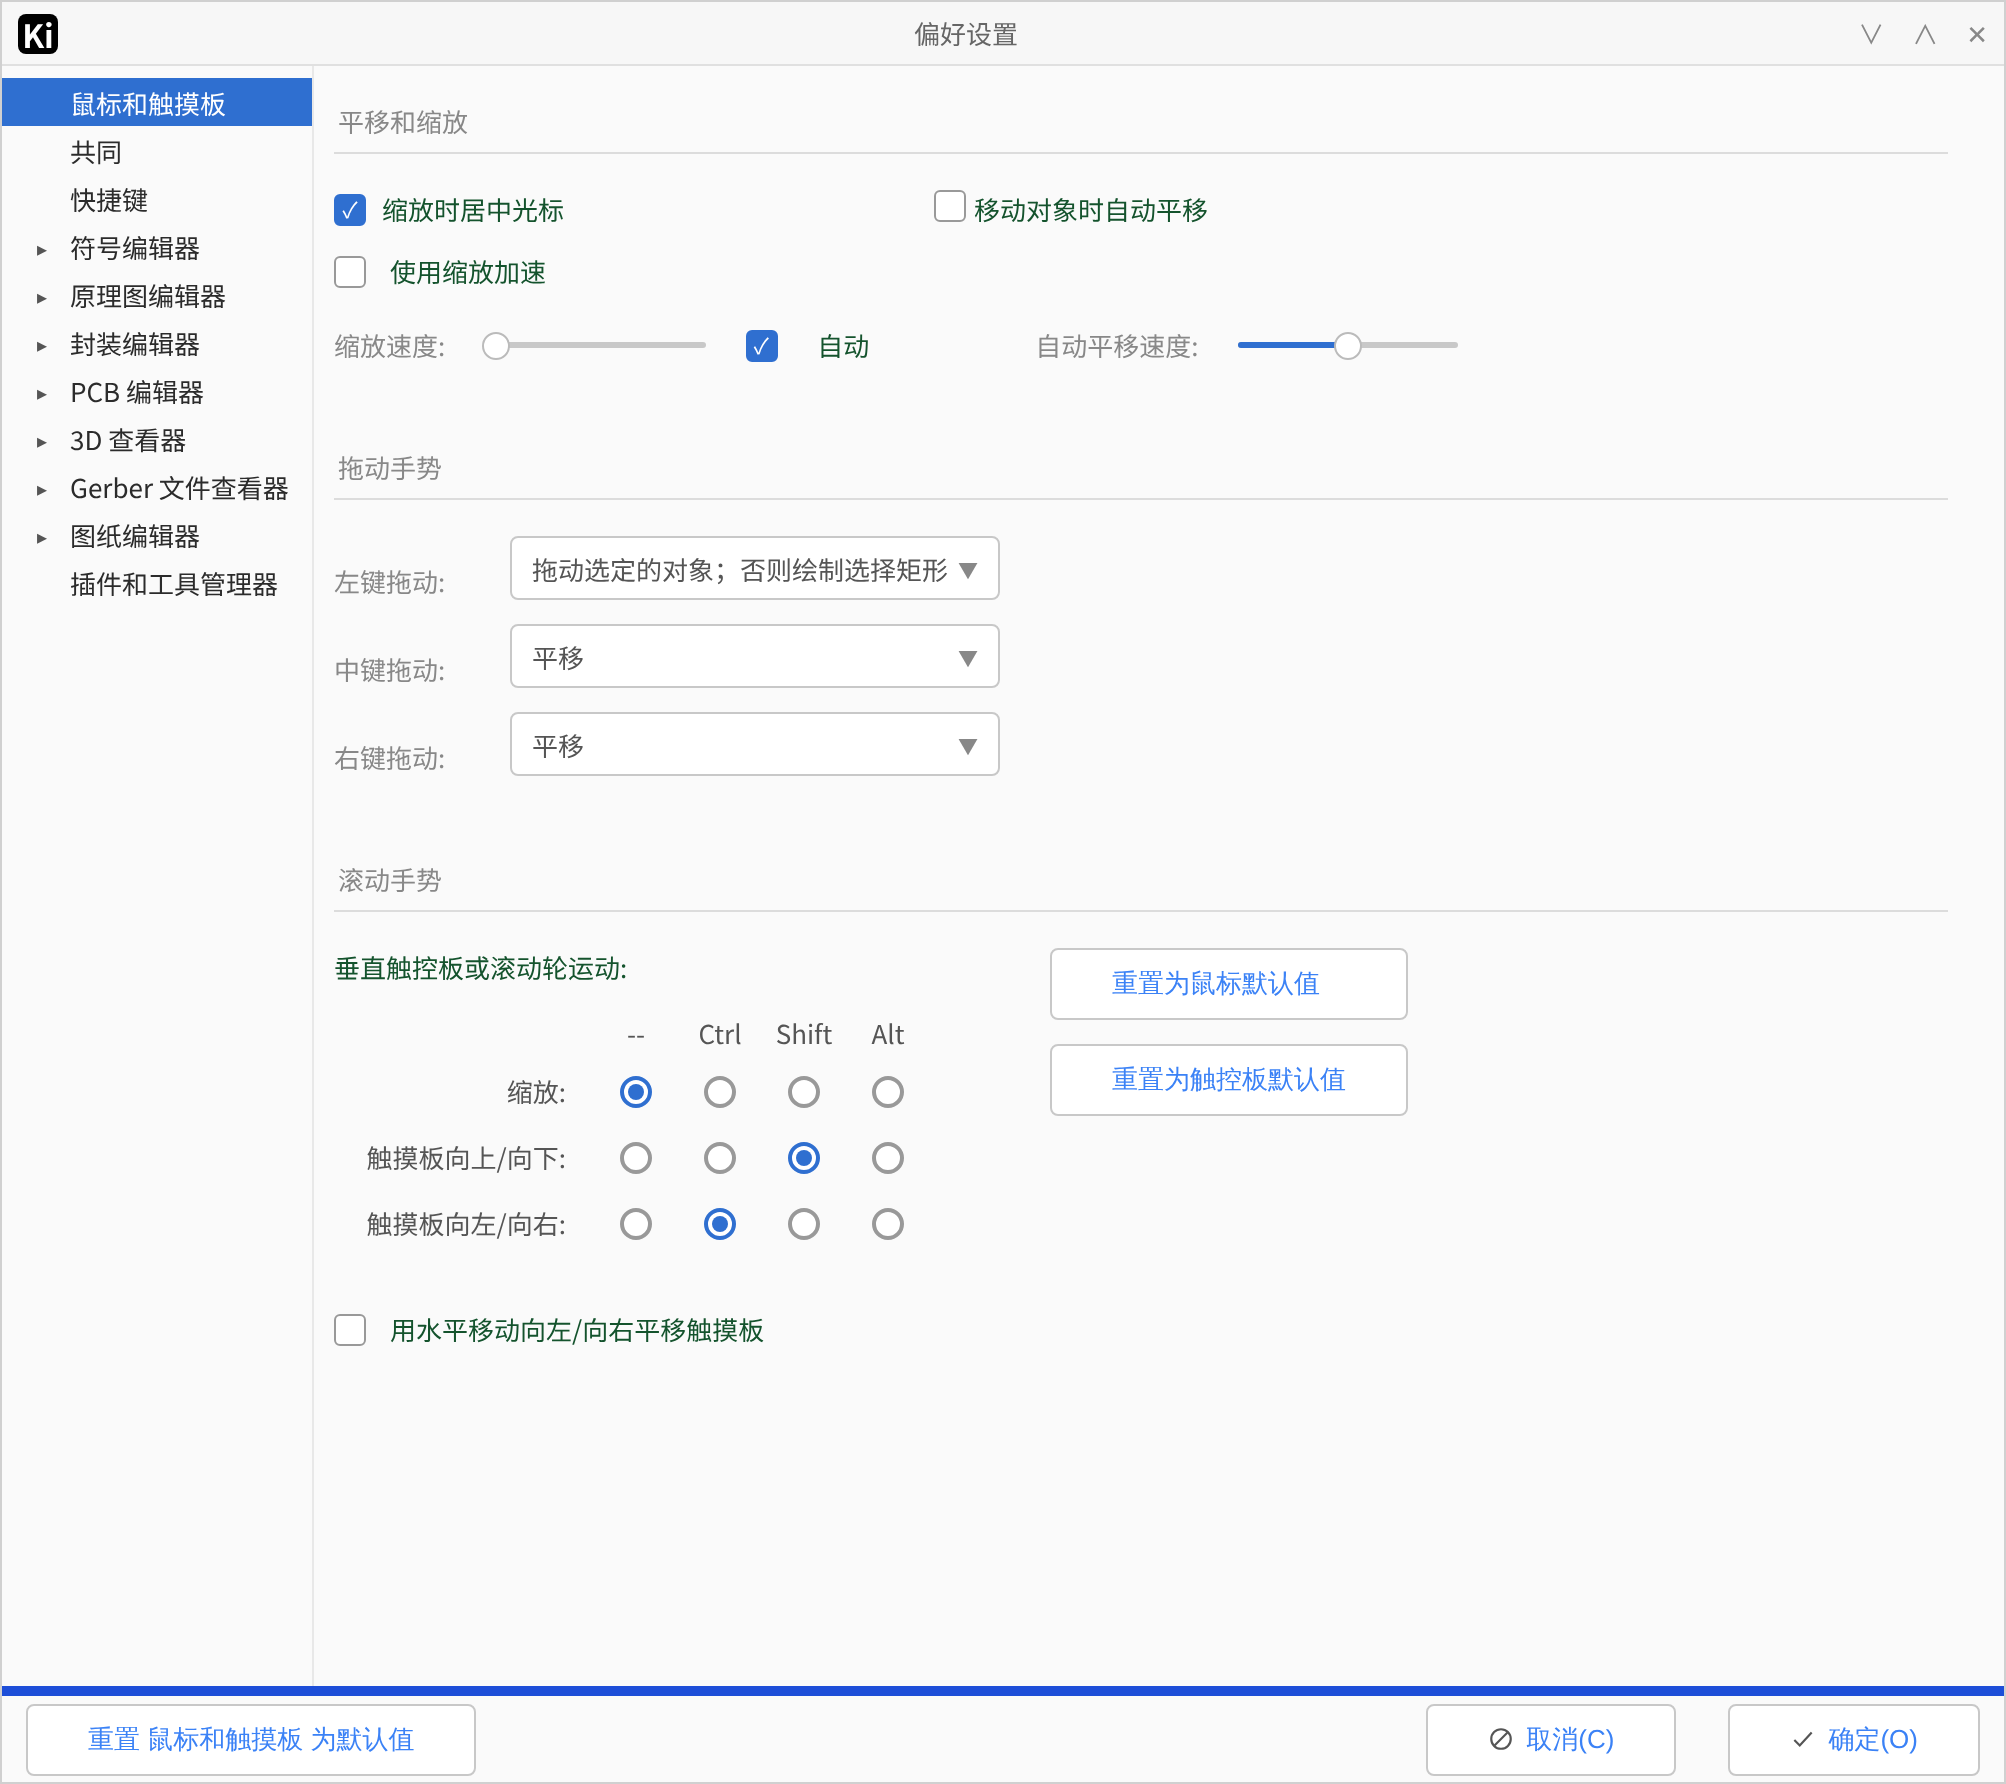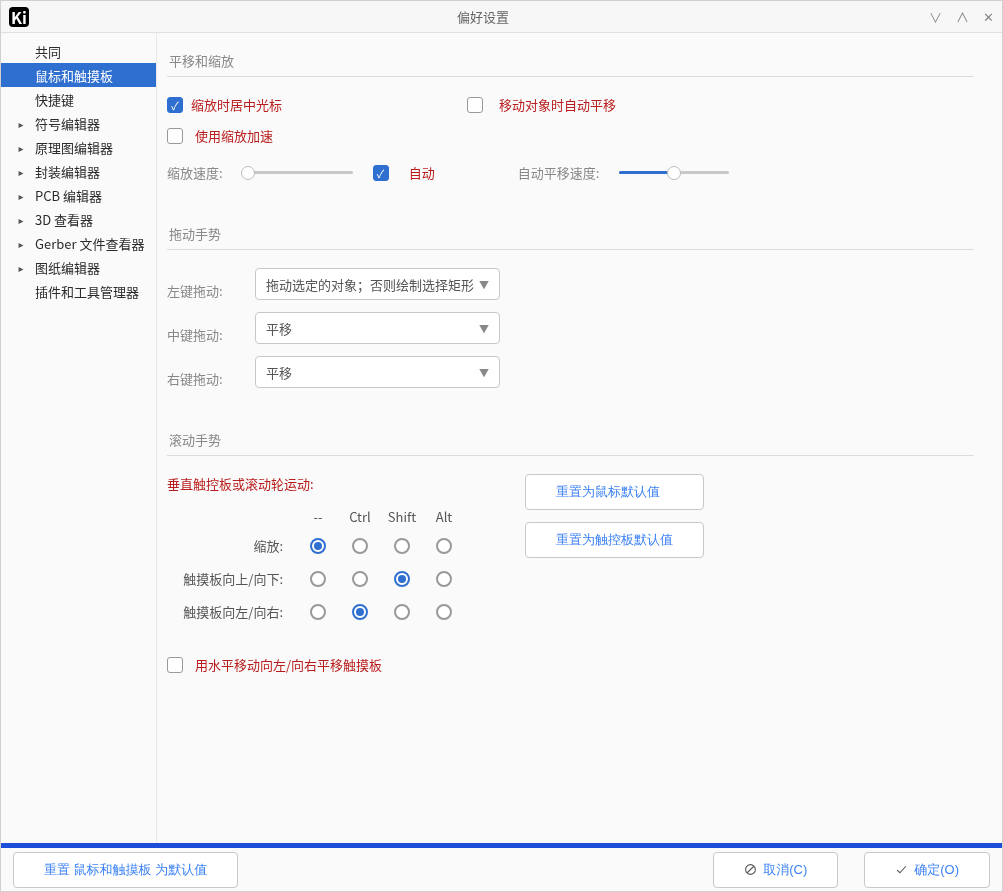--- a/index.html
+++ b/index.html
@@ -21,21 +21,21 @@
   .sidebar-item.selected { background: #2f6fd0; color: #fff; }
   .sidebar-item .label-wrap { padding: 2px 4px; }
   .sidebar-item.selected .label-wrap { background: #2f6fd0; }
   
   .content { flex: 1; padding: 18px 28px 10px 10px; overflow:auto; }
   .section-title { color: #888; margin-bottom: 4px; padding-left: 2px; }
   .section-sep { border: none; border-top: 1px solid #dcdcdc; margin: 6px 0 18px 0; }
   .row { display:flex; align-items:center; gap: 12px; margin-bottom: 12px; }
   .checkbox { width:16px; height:16px; border:1px solid #999; border-radius:3px; display:inline-flex;align-items:center;justify-content:center; background:#fff; }
   .checkbox.checked { background:#2f6fd0; border-color:#2f6fd0; color:#fff; font-size:11px; }
-  .label { color:#b91c1c; }
+  .label { color:#14532d; }
   .slider { position:relative; width:110px; height:16px; display:inline-flex;align-items:center; }
   .slider .track { position:absolute; left:0; right:0; height:3px; background:#c8c8c8; border-radius:2px; }
   .slider .fill { position:absolute; left:0; height:3px; background:#2f6fd0; border-radius:2px; }
   .slider .thumb { position:absolute; width:14px; height:14px; background:#fff; border:1px solid #bbb; border-radius:50%; top:1px; transform:translateX(-50%); }
   .dropdown { width:245px; height:32px; border:1px solid #c8c8c8; border-radius:4px; background:#fff; display:flex;align-items:center;justify-content:space-between;padding:0 10px; color:#555;}
   .dropdown .chev { font-size:10px; color:#888; }
   .form-row { display:flex; align-items:flex-end; gap:18px; margin-bottom:12px; }
   .form-label { width:70px; color:#888; text-align:left; }
   
   .scroll-table { margin-top:14px; }
@@ -64,25 +64,25 @@
     <div class="win-controls">
       <span>∨</span>
       <span>∧</span>
       <span>✕</span>
     </div>
   </div>
 
   <div class="body">
 
     <div class="sidebar" id="sidebar">
+        <div class="sidebar-item selected">
+          <span class="label-wrap">鼠标和触摸板</span>
+        </div>
         <div class="sidebar-item">
           <span class="label-wrap">共同</span>
-        </div>
-        <div class="sidebar-item selected">
-          <span class="label-wrap">鼠标和触摸板</span>
         </div>
         <div class="sidebar-item">
           <span class="label-wrap">快捷键</span>
         </div>
         <div class="sidebar-item has-arrow">
           <span class="arrow">▸</span>
           <span class="label-wrap">符号编辑器</span>
         </div>
         <div class="sidebar-item has-arrow">
           <span class="arrow">▸</span>
@@ -116,21 +116,21 @@
     <div class="content">
 
       <div class="section-title">平移和缩放</div>
       <hr class="section-sep">
 
       <div class="row" style="gap:0;">
         <div style="display:flex;align-items:center;gap:8px;width:300px;">
           <span class="checkbox checked">✓</span>
           <span class="label">缩放时居中光标</span>
         </div>
-        <div style="display:flex;align-items:center;gap:16px;">
+        <div style="display:flex;align-items:flex-start;gap:4px;">
           <span class="checkbox"></span>
           <span class="label">移动对象时自动平移</span>
         </div>
       </div>
 
       <div class="row">
         <span class="checkbox"></span>
         <span class="label">使用缩放加速</span>
       </div>
 

